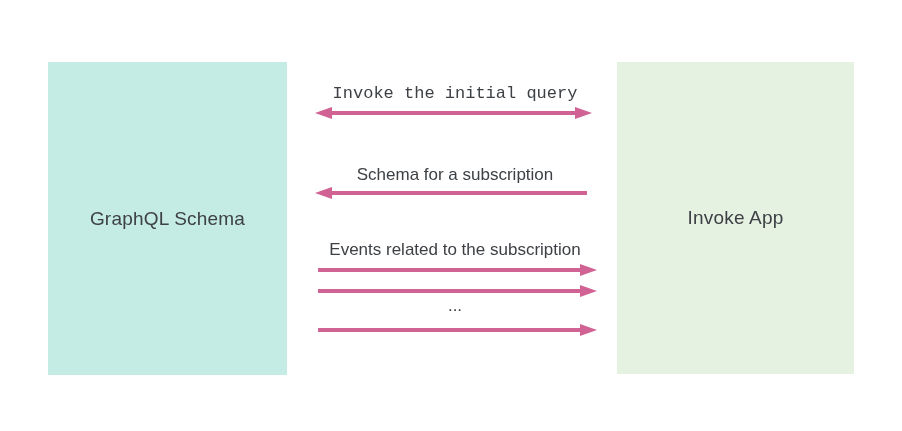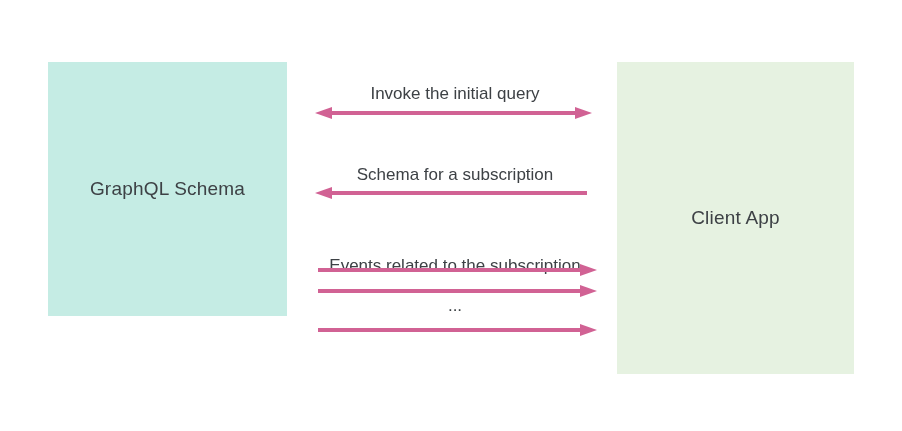--- a/index.html
+++ b/index.html
@@ -23,36 +23,36 @@
 
   .box {
     position: absolute;
     display: flex;
     align-items: center;
     justify-content: center;
     color: var(--text);
     font-size: 19px;
     letter-spacing: 0.2px;
   }
-  .box.left  { left: 48px;  top: 62px; width: 239px; height: 254px; background: var(--left-fill); }
+  .box.left  { left: 48px;  top: 62px; width: 239px; height: 313px; background: var(--left-fill); }
   .box.right { left: 617px; top: 62px; width: 237px; height: 312px; background: var(--right-fill); }
 
   .msg-label {
     position: absolute;
     left: 300px;
     width: 310px;
     text-align: center;
     color: var(--text);
     font-size: 17px;
     line-height: 20px;
     white-space: nowrap;
   }
-  .label-1 { top: 84px; }
+  .label-1 { top: 84px; font-family: Liberation Mono, monospace; }
   .label-2 { top: 165px; }
-  .label-3 { top: 256px; }
+  .label-3 { top: 240px; }
   .label-4 { top: 296px; }
 
   .arrow {
     position: absolute;
     height: 12px;
     display: flex;
     align-items: center;
   }
   .arrow-1 { left: 315px; top: 107px; width: 277px; }
   .arrow-2 { left: 315px; top: 187px; width: 272px; }
@@ -73,21 +73,21 @@
 </head>
 <body>
 
 <div class="canvas">
 
   <div class="box left">
     <span>GraphQL Schema</span>
   </div>
 
   <div class="box right">
-    <span>Client App</span>
+    <span>Invoke App</span>
   </div>
 
   <div class="msg-label label-1">Invoke the initial query</div>
   <div class="arrow arrow-1">
       <span class="head hl"></span>
       <span class="shaft"></span>
       <span class="head hr"></span>
     </div>
 
   <div class="msg-label label-2">Schema for a subscription</div>

